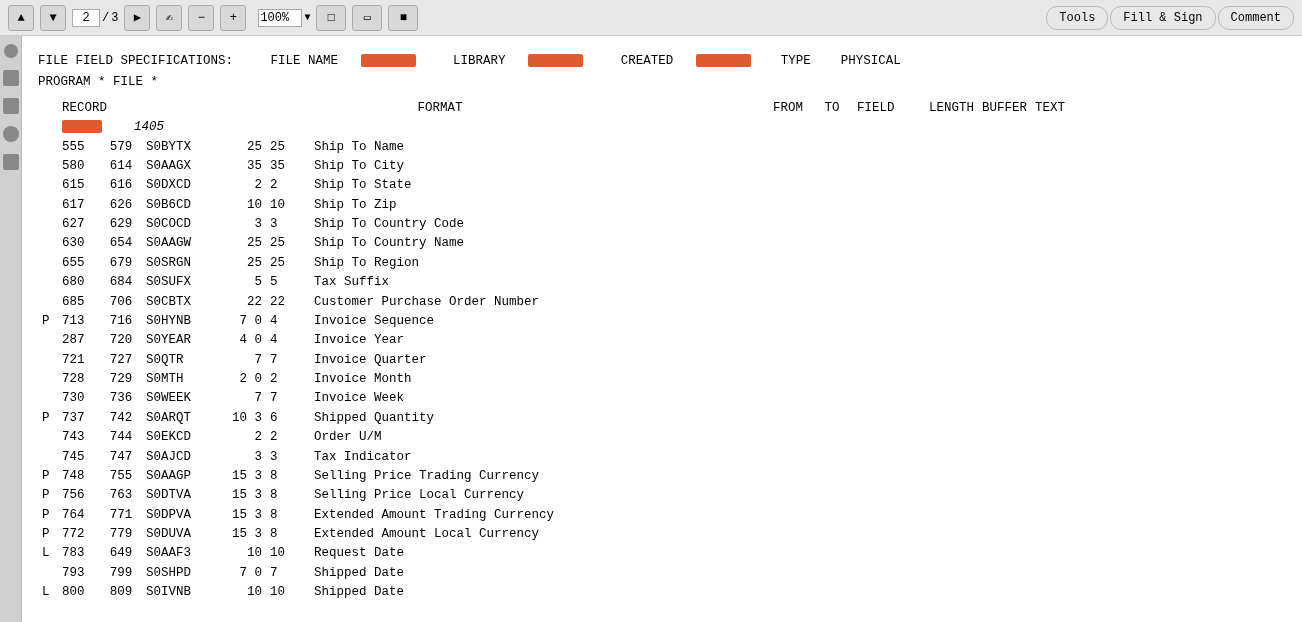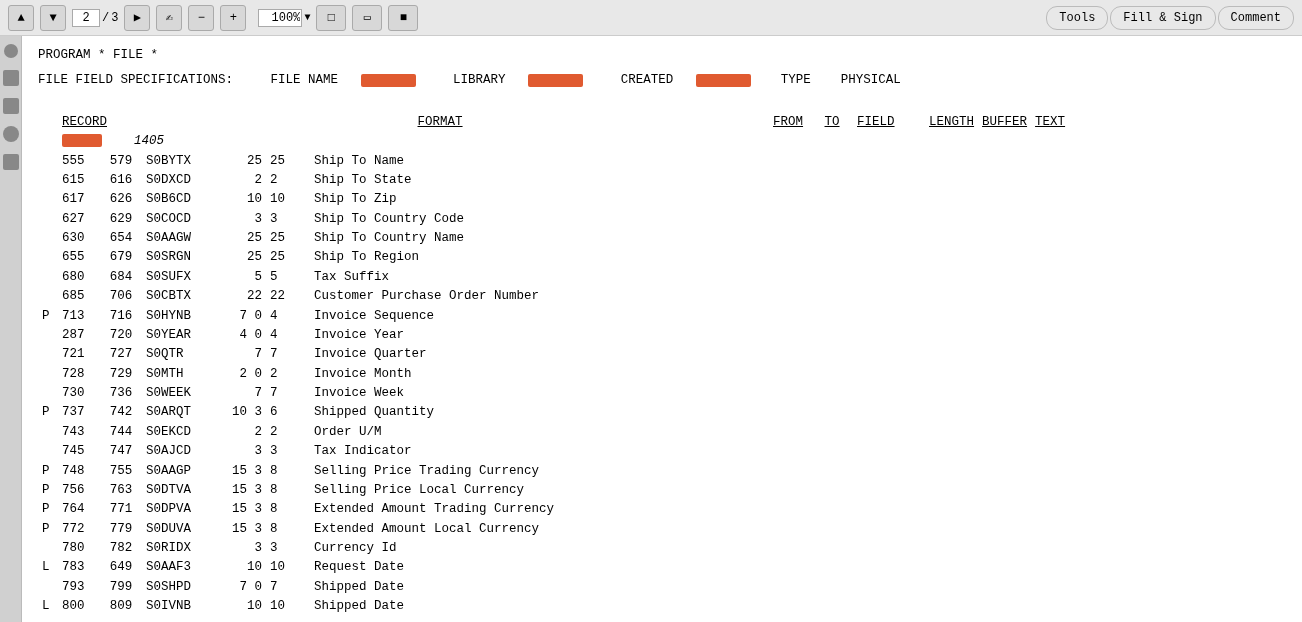--- a/index.html
+++ b/index.html
@@ -44,21 +44,21 @@
     }
     .page-input {
       width: 28px; text-align: center; border: 1px solid #aaa; padding: 1px;
       font-size: 12px; font-family: inherit;
     }
     .zoom-box {
       display: flex; align-items: center; gap: 2px;
       margin-left: 6px;
     }
     .zoom-input {
-      width: 44px; text-align: right; border: 1px solid #aaa; padding: 1px;
+      width: 44px; text-align: left; border: 1px solid #aaa; padding: 1px;
       font-size: 12px; font-family: inherit;
     }
     .toolbar-right {
       display: flex; align-items: center; gap: 2px;
     }
     .toolbar-right-btn {
       padding: 4px 12px;
       background: #e8e8e8;
       border: 1px solid #bbb;
       border-radius: 11px;
@@ -187,24 +187,20 @@
 
   <div class="left-sidebar">
     <div class="sidebar-icon" style="background:#888; width:14px;height:14px;border-radius:50%;"></div>
     <div class="sidebar-icon" style="background:#888;"></div>
     <div class="sidebar-icon" style="background:#888;"></div>
     <div class="sidebar-icon" style="background:#888; border-radius:50%;"></div>
     <div class="sidebar-icon" style="background:#888;"></div>
   </div>
 
   <div class="content-area">
-
-    <div class="header-line">
-      <span>PROGRAM * FILE *</span>
-    </div>
 
     <div class="header-line" style="margin-top:6px;">
       <span>FILE FIELD SPECIFICATIONS:</span>
       &nbsp;&nbsp;&nbsp;
       <span>FILE NAME</span>
       &nbsp;
       <span class="redacted redacted-sm">&nbsp;</span>
       &nbsp;&nbsp;&nbsp;
       <span>LIBRARY</span>
       &nbsp;
@@ -212,21 +208,25 @@
       &nbsp;&nbsp;&nbsp;
       <span>CREATED</span>
       &nbsp;
       <span class="redacted redacted-sm">&nbsp;</span>
       &nbsp;&nbsp;
       <span>TYPE</span>
       &nbsp;&nbsp;
       <span>PHYSICAL</span>
     </div>
 
-    <div style="margin-top:22px;text-decoration:underline;">
+    <div class="header-line">
+      <span>PROGRAM * FILE *</span>
+    </div>
+
+    <div style="margin-top:6px;">
       <table class="data-table">
         <tbody>
           <tr>
             <td class="col-p"></td>
             <td colspan="2" style="text-align:left; padding-left:4px;">
               <span>RECORD</span>
             </td>
             <td>
               <span>FORMAT</span>
             </td>
@@ -276,20 +276,29 @@
       <td class="col-p"></td>
       <td class="col-from">555</td>
       <td class="col-to">579</td>
       <td class="col-field">S0BYTX</td>
       <td class="col-length">25</td>
       <td class="col-buffer">25</td>
       <td class="col-text">Ship To Name</td>
     </tr>
           <tr>
       <td class="col-p"></td>
+      <td class="col-from">580</td>
+      <td class="col-to">614</td>
+      <td class="col-field">S0AAGX</td>
+      <td class="col-length">35</td>
+      <td class="col-buffer">35</td>
+      <td class="col-text">Ship To City</td>
+    </tr>
+          <tr>
+      <td class="col-p"></td>
       <td class="col-from">615</td>
       <td class="col-to">616</td>
       <td class="col-field">S0DXCD</td>
       <td class="col-length">2</td>
       <td class="col-buffer">2</td>
       <td class="col-text">Ship To State</td>
     </tr>
           <tr>
       <td class="col-p"></td>
       <td class="col-from">617</td>
@@ -444,29 +453,20 @@
       <td class="col-text">Extended Amount Trading Currency</td>
     </tr>
           <tr>
       <td class="col-p">P</td>
       <td class="col-from">772</td>
       <td class="col-to">779</td>
       <td class="col-field">S0DUVA</td>
       <td class="col-length">15 3</td>
       <td class="col-buffer">8</td>
       <td class="col-text">Extended Amount Local Currency</td>
-    </tr>
-          <tr>
-      <td class="col-p"></td>
-      <td class="col-from">780</td>
-      <td class="col-to">782</td>
-      <td class="col-field">S0RIDX</td>
-      <td class="col-length">3</td>
-      <td class="col-buffer">3</td>
-      <td class="col-text">Currency Id</td>
     </tr>
           <tr>
       <td class="col-p">L</td>
       <td class="col-from">783</td>
       <td class="col-to">649</td>
       <td class="col-field">S0AAF3</td>
       <td class="col-length">10</td>
       <td class="col-buffer">10</td>
       <td class="col-text">Request Date</td>
     </tr>

